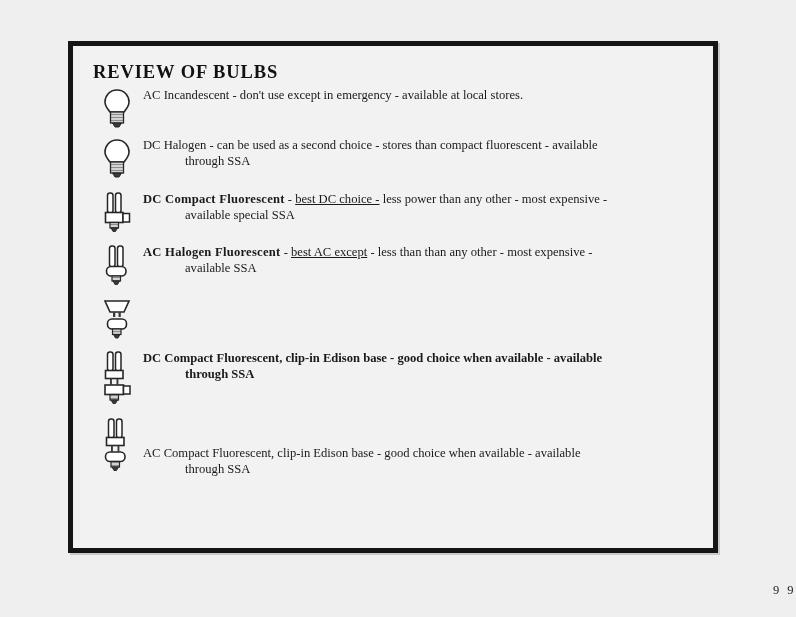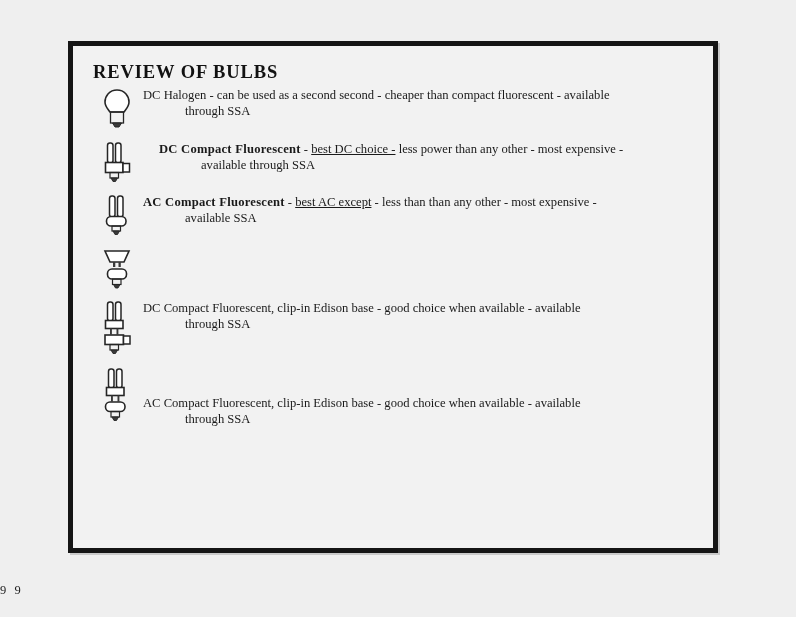--- a/index.html
+++ b/index.html
@@ -97,97 +97,115 @@
   }
 
   .underlined {
     text-decoration: underline;
   }
 
   
   .row-h1 { height: 50px; }
   .row-h2 { height: 51px; }
   .row-h3 { height: 54px; }
-  .row-h4 { height: 53px; gap: 16px; }
+  .row-h4 { height: 53px; }
   .row-h5 { height: 54px; }
   .row-h6 { height: 52px; }
-  .row-h7 { height: 64px; }
+  .row-h7 { height: 64px; font-weight: bold; }
   .row-h8 { height: 64px; align-items: flex-end; }
 
   .page-number {
     position: absolute;
     left: 0;
     top: 583px;
     width: 796px;
-    text-align: left;
+    text-align: right;
     font-family: "Liberation Serif", serif;
     font-size: 12.5px;
     letter-spacing: 2.5px;
     color: #1d1d1d;
   }
 
   svg { display: block; }
 </style>
 </head>
 <body>
 
 <div class="page">
 
   <div class="frame">
     <div class="frame-inner">
 
       <div class="doc-title">REVIEW OF BULBS</div>
 
       <ul class="bulb-list">
 
+        <li class="bulb-row row-h1">
+          <span class="icon-cell">
+            <svg width="30" height="44" viewBox="0 0 30 44">
+              <defs>
+                <pattern id="hatch" width="3" height="3" patternUnits="userSpaceOnUse">
+                  <rect width="3" height="3" fill="#d2d2d2"></rect>
+                  <rect width="3" height="1" fill="#8d8d8d"></rect>
+                </pattern>
+              </defs>
+              <path d="M15 3 C22.5 3 27 9 27 15 C27 19.5 24 22 22 25 L8 25 C6 22 3 19.5 3 15 C3 9 7.5 3 15 3 Z" fill="#ffffff" stroke="#262626" stroke-width="1.6"></path>
+              <rect x="8.5" y="25" width="13" height="11" fill="url(#hatch)" stroke="#262626" stroke-width="1.3"></rect>
+              <path d="M10.5 36 L19.5 36 L17 40 L13 40 Z" fill="#3a3a3a" stroke="#262626" stroke-width="1"></path>
+            </svg>
+          </span>
+          <span class="text-cell">
+            <span>AC  Incandescent - don't use except in emergency - available at local stores.</span>
+          </span>
+        </li>
 
 
         <li class="bulb-row row-h3">
           <span class="icon-cell">
             <svg width="30" height="44" viewBox="0 0 30 44">
               <path d="M15 3 C22.5 3 27 9 27 15 C27 19.5 24 22 22 25 L8 25 C6 22 3 19.5 3 15 C3 9 7.5 3 15 3 Z" fill="#ffffff" stroke="#262626" stroke-width="1.6"></path>
               <rect x="8.5" y="25" width="13" height="11" fill="url(#hatch)" stroke="#262626" stroke-width="1.3"></rect>
               <path d="M10.5 36 L19.5 36 L17 40 L13 40 Z" fill="#3a3a3a" stroke="#262626" stroke-width="1"></path>
             </svg>
           </span>
           <span class="text-cell">
-            <span>DC  Halogen - can be used as a second second - cheaper than compact fluorescent - available</span>
+            <span>DC  Halogen - can be used as a second choice - stores than compact fluorescent - available</span>
             <span class="cont">through SSA</span>
           </span>
         </li>
 
         <li class="bulb-row row-h4">
           <span class="icon-cell">
             <svg width="34" height="46" viewBox="0 0 34 46">
               <rect x="7.5" y="2" width="5.5" height="20" rx="2.4" fill="#ffffff" stroke="#262626" stroke-width="1.5"></rect>
               <rect x="15.5" y="2" width="5.5" height="20" rx="2.4" fill="#ffffff" stroke="#262626" stroke-width="1.5"></rect>
               <rect x="5.5" y="21.5" width="17.5" height="10" fill="#ffffff" stroke="#262626" stroke-width="1.6"></rect>
               <rect x="23" y="22.5" width="6.5" height="8.5" fill="#ffffff" stroke="#262626" stroke-width="1.5"></rect>
               <rect x="10" y="31.5" width="8.5" height="5.5" fill="url(#hatch)" stroke="#262626" stroke-width="1.2"></rect>
               <path d="M11 37 L17.5 37 L15.5 40.5 L13 40.5 Z" fill="#3a3a3a" stroke="#262626" stroke-width="0.9"></path>
             </svg>
           </span>
           <span class="text-cell">
             <span class="lead-bold">DC Compact Fluorescent</span><span> - </span><span class="underlined">best DC choice -</span><span> less power than any other - most expensive -</span>
-            <span class="cont">available through SSA</span>
+            <span class="cont">available special SSA</span>
           </span>
         </li>
 
         <li class="bulb-row row-h5">
           <span class="icon-cell">
             <svg width="34" height="46" viewBox="0 0 34 46">
               <rect x="9.5" y="2" width="5.5" height="21" rx="2.4" fill="#ffffff" stroke="#262626" stroke-width="1.5"></rect>
               <rect x="17.5" y="2" width="5.5" height="21" rx="2.4" fill="#ffffff" stroke="#262626" stroke-width="1.5"></rect>
               <rect x="6.5" y="22.5" width="19.5" height="9.5" rx="4.5" fill="#ffffff" stroke="#262626" stroke-width="1.6"></rect>
               <rect x="12" y="32" width="8.5" height="5" fill="url(#hatch)" stroke="#262626" stroke-width="1.2"></rect>
               <path d="M13 37 L19.5 37 L17.5 40.5 L15 40.5 Z" fill="#3a3a3a" stroke="#262626" stroke-width="0.9"></path>
             </svg>
           </span>
           <span class="text-cell">
-            <span class="lead-bold">AC Compact Fluorescent</span><span> - </span><span class="underlined">best AC except</span><span> - less than than any other - most expensive -</span>
+            <span class="lead-bold">AC Halogen Fluorescent</span><span> - </span><span class="underlined">best AC except</span><span> - less than than any other - most expensive -</span>
             <span class="cont">available SSA</span>
           </span>
         </li>
 
         <li class="bulb-row row-h6">
           <span class="icon-cell">
             <svg width="32" height="46" viewBox="0 0 32 46">
               <path d="M4 3 L28 3 L23 14 L9 14 Z" fill="#ffffff" stroke="#262626" stroke-width="1.6"></path>
               <rect x="12" y="14" width="2.3" height="5" fill="#3a3a3a"></rect>
               <rect x="17.5" y="14" width="2.3" height="5" fill="#3a3a3a"></rect>

